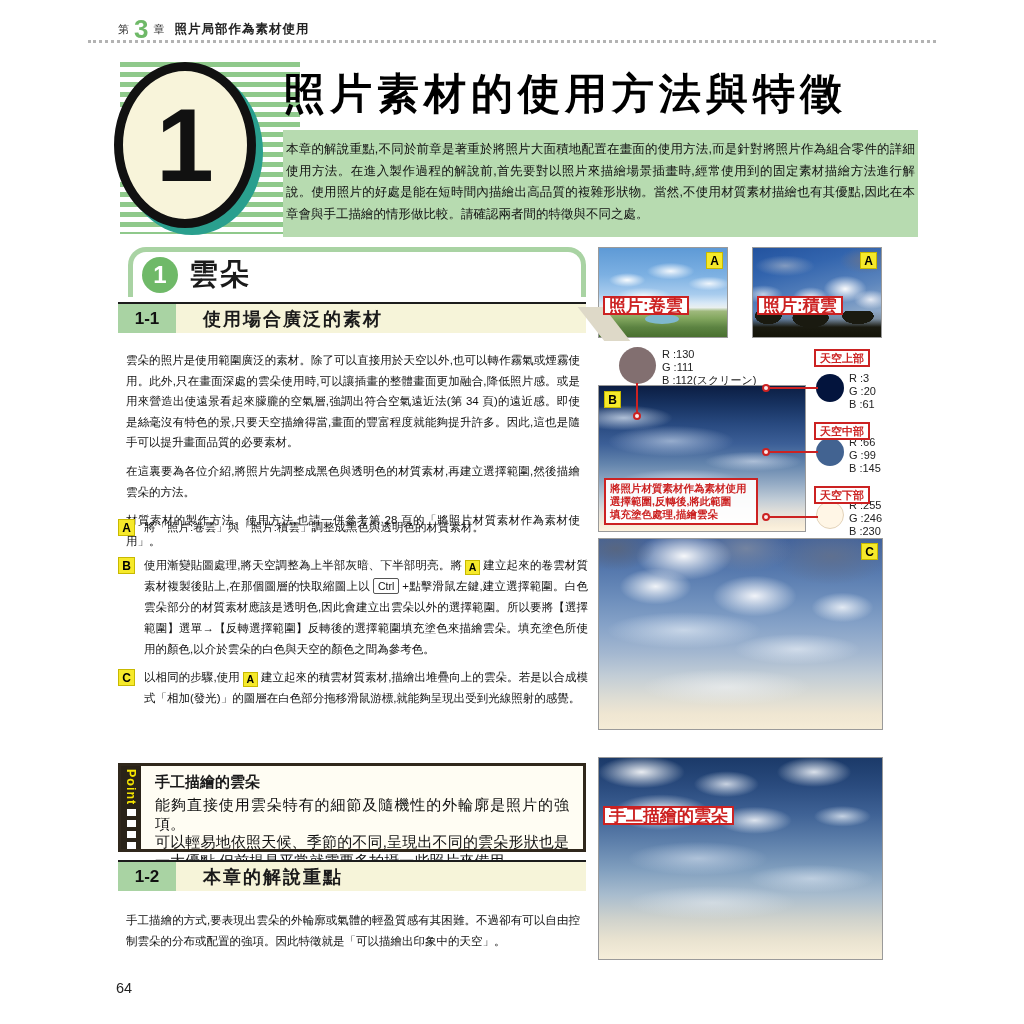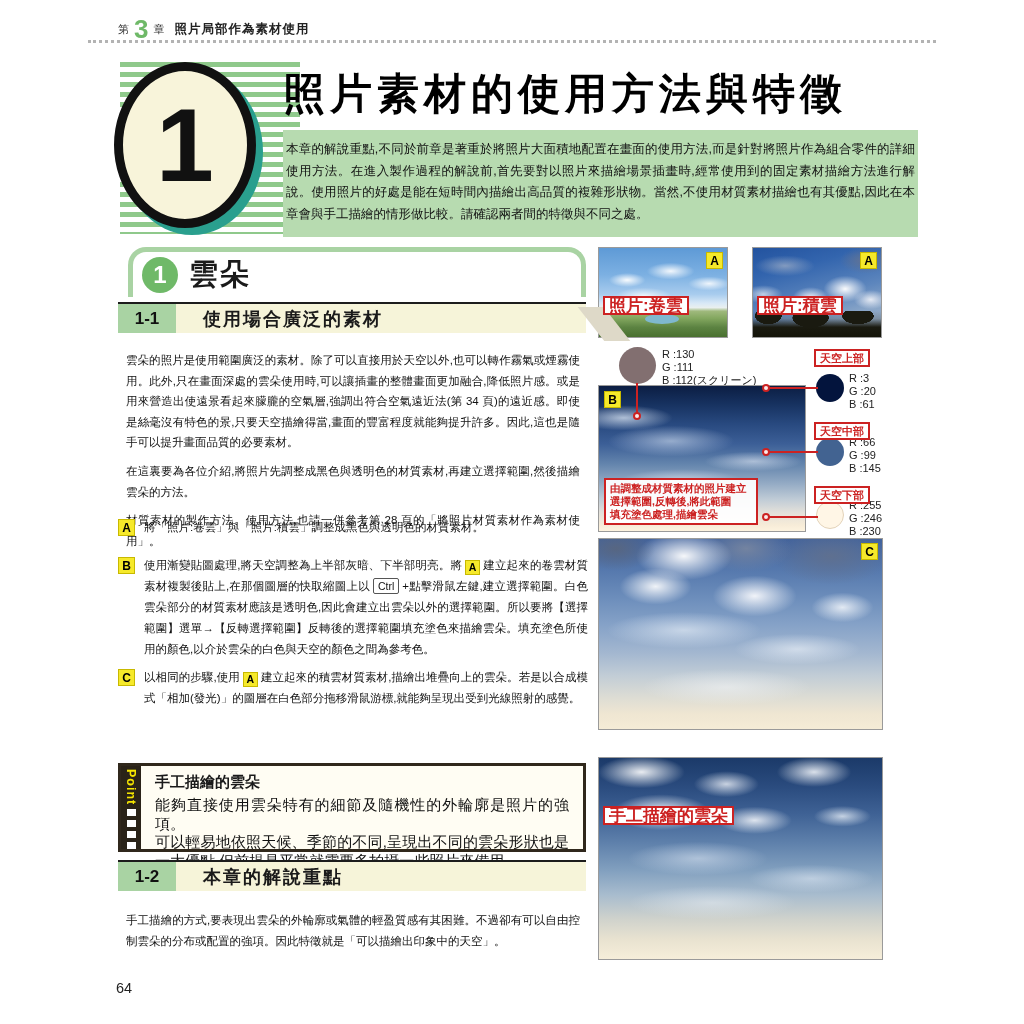--- a/index.html
+++ b/index.html
@@ -278,21 +278,21 @@
   <div class="swatch-circle sw-screen" style="background-color: rgb(130, 111, 112);"></div>
   <div class="rgb-text rgb-screen">
     <div>R :130</div>
     <div>G :111</div>
     <div>B :112(スクリーン)</div>
   </div>
 
   <div class="fig fig-material">
     <span class="fig-badge badge-tl">B</span>
     <div class="annot">
-      <div>由調整成材質素材的照片建立</div>
+      <div>將照片材質素材作為素材使用</div>
       <div>選擇範圍,反轉後,將此範圍</div>
       <div>填充塗色處理,描繪雲朵</div>
     </div>
   </div>
 
   <div class="conn conn-v"></div>
   <div class="marker mk-v"></div>
   <div class="conn conn-h1"></div>
   <div class="marker mk-1"></div>
   <div class="conn conn-h2"></div>

